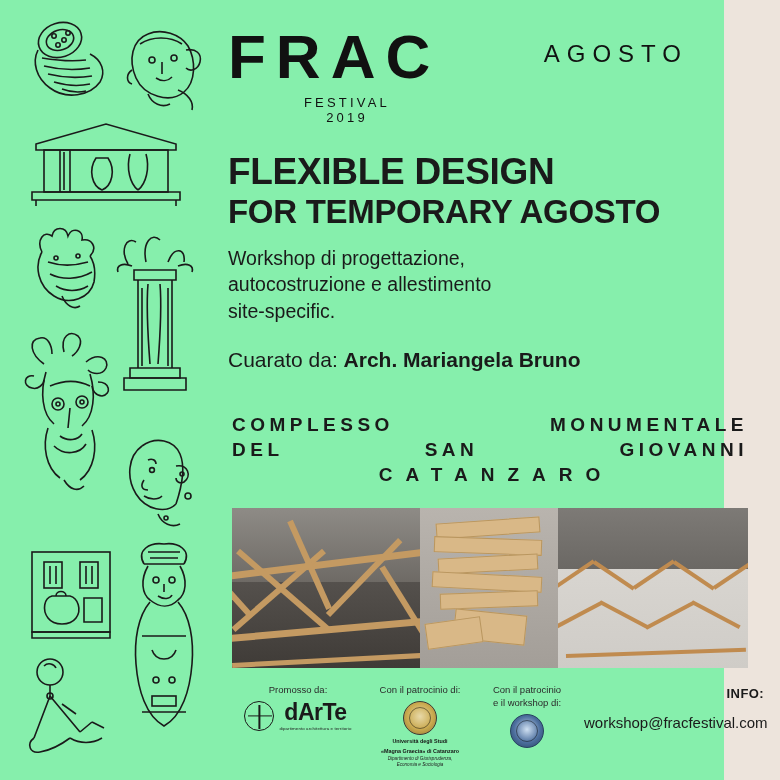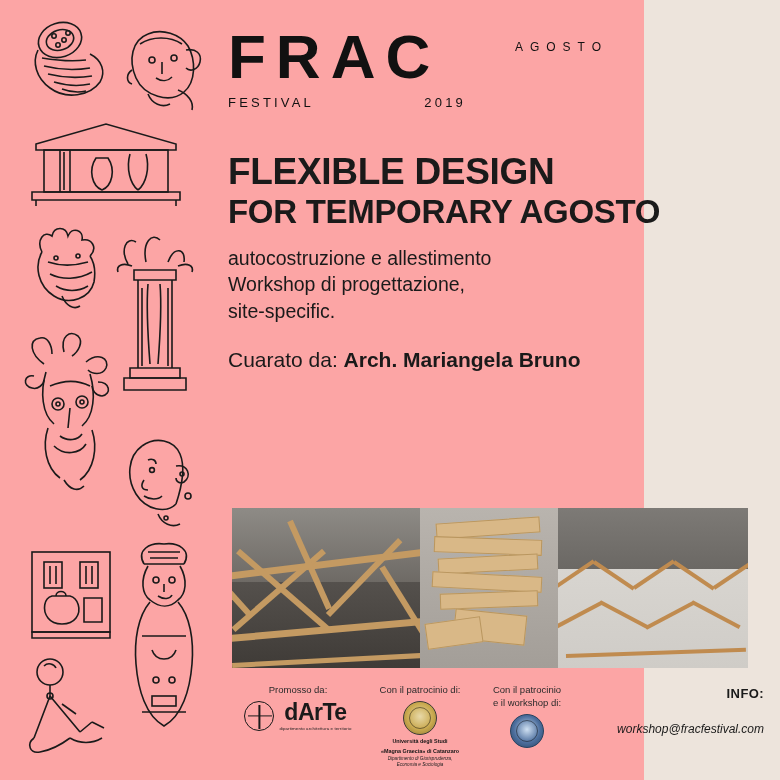--- a/index.html
+++ b/index.html
@@ -4,51 +4,51 @@
 <style>
   * { box-sizing: border-box; margin: 0; padding: 0; }
   body {
     width: 780px; height: 780px;
     background: #ede4dc;
     font-family: "Liberation Sans", sans-serif;
     color: #1a1a1a;
     overflow: hidden;
     position: relative;
   }
-  .poster { position: relative; width: 644px; height: 780px; background: #fca5a5; }
+  .poster { position: relative; width: 724px; height: 780px; background: #86efac; }
 
   
   .illus-col {
     position: absolute; left: 0; top: 0; width: 215px; height: 780px;
     padding: 18px 6px 6px 12px;
   }
   .illus-col svg { display: block; }
   .ic { position: absolute; }
 
   
   .frac-logo {
     position: absolute; left: 228px; top: 28px; width: 260px;
   }
   .frac-word {
     font-family: "Liberation Sans", sans-serif;
     font-size: 62px; font-weight: 700; letter-spacing: 10px;
     line-height: 0.95; color: #111;
   }
   .frac-sub {
-    display: flex; justify-content: space-between; align-items: flex-end;
-    width: 238px; margin-top: 8px;
+    display: flex; justify-content: space-between; align-items: center;
+    width: 238px; margin-top: 8px; flex-direction: column;
   }
   .frac-sub span {
     font-size: 13px; letter-spacing: 3.2px; font-weight: 400; color: #111;
   }
   .dates {
     position: absolute; right: 36px; top: 32px; text-align: right;
   }
   .dates .line1 { font-size: 20px; letter-spacing: 7px; font-weight: 400; color:#111; }
-  .dates .line2 { font-size: 12px; letter-spacing: 7px; font-weight: 400; color:#111; margin-top: 8px; text-align: right; }
+  .dates .line2 { font-size: 24px; letter-spacing: 7px; font-weight: 400; color:#111; margin-top: 8px; text-align: right; }
 
   
   .title-block { position: absolute; left: 228px; top: 152px; width: 520px; }
   .t1 { font-size: 37px; font-weight: 700; letter-spacing: -0.3px; line-height: 1.08; }
   .t2 { font-size: 33px; font-weight: 700; letter-spacing: -0.3px; line-height: 1.12; margin-top: 2px; }
   .desc { margin-top: 14px; font-size: 19.5px; line-height: 1.36; font-weight: 400; color: #1a1a1a; }
   .curated { margin-top: 24px; font-size: 21px; }
   .curated .lbl { font-weight: 400; }
   .curated .name { font-weight: 700; }
 
@@ -116,21 +116,21 @@
     display: flex; align-items: center; justify-content: center;
     background: radial-gradient(circle at 50% 45%, #e8d9a8 0%, #c9a94f 55%, #8d7430 100%);
   }
   .seal.blue { background: radial-gradient(circle at 50% 45%, #cfe0f2 0%, #4d6f9e 55%, #24405f 100%); border-color:#26415f; }
   .seal-inner { width: 22px; height: 22px; border-radius:50%; border:1px solid rgba(0,0,0,.45); }
   .uni-name { font-size: 5.4px; font-weight: 700; line-height: 1.35; margin-top: 3px; color:#151515; }
   .uni-sub { font-size: 4.6px; font-style: italic; line-height: 1.35; color:#222; }
 
   .info { position: absolute; left: 352px; top: 6px; width: 180px; text-align: right; }
   .info .hd { font-size: 13px; font-weight: 700; letter-spacing: .4px; }
-  .info .ln { font-size: 12px; margin-top: 21px; font-style: italic; }
+  .info .ln { font-size: 15px; margin-top: 13px; }
 </style>
 </head>
 <body>
 
 <div class="poster">
 
   <div class="illus-col">
 
     <svg class="ic" style="left:14px; top:16px;" width="98" height="92" viewBox="0 0 98 92">
       <g fill="none" stroke="#1a1a1a" stroke-width="1.6">
@@ -300,30 +300,42 @@
   </div>
 
   <div class="dates">
     <div class="line2">AGOSTO</div>
   </div>
 
   <div class="title-block">
     <div class="t1">FLEXIBLE DESIGN</div>
     <div class="t2">FOR TEMPORARY AGOSTO</div>
     <div class="desc">
+      <div>Workshop di progettazione,</div>
       <div>autocostruzione e allestimento</div>
-      <div>Workshop di progettazione,</div>
       <div>site-specific.</div>
     </div>
     <div class="curated">
       <span class="lbl">Cuarato da:</span>
       <span class="name">Arch. Mariangela Bruno</span>
     </div>
   </div>
 
+  <div class="venue">
+    <div class="vl spread">
+      <span>COMPLESSO</span>
+      <span>MONUMENTALE</span>
+    </div>
+    <div class="vl spread">
+      <span>DEL</span>
+      <span>SAN</span>
+      <span>GIOVANNI</span>
+    </div>
+    <div class="v3">CATANZARO</div>
+  </div>
 
   <div class="photos">
 
     <div class="ph ph1">
       <div class="sky"></div>
       <div class="beam" style="left:-10px; top:52px; width:220px; height:7px; transform:rotate(-7deg);"></div>
       <div class="beam" style="left:-10px; top:118px; width:220px; height:7px; transform:rotate(-5deg);"></div>
       <div class="beam" style="left:6px; top:40px; width:120px; height:6px; transform:rotate(41deg); transform-origin:left center;"></div>
       <div class="beam" style="left:92px; top:40px; width:120px; height:6px; transform:rotate(139deg); transform-origin:left center;"></div>
       <div class="beam" style="left:96px; top:104px; width:104px; height:6px; transform:rotate(-46deg); transform-origin:left center;"></div>

